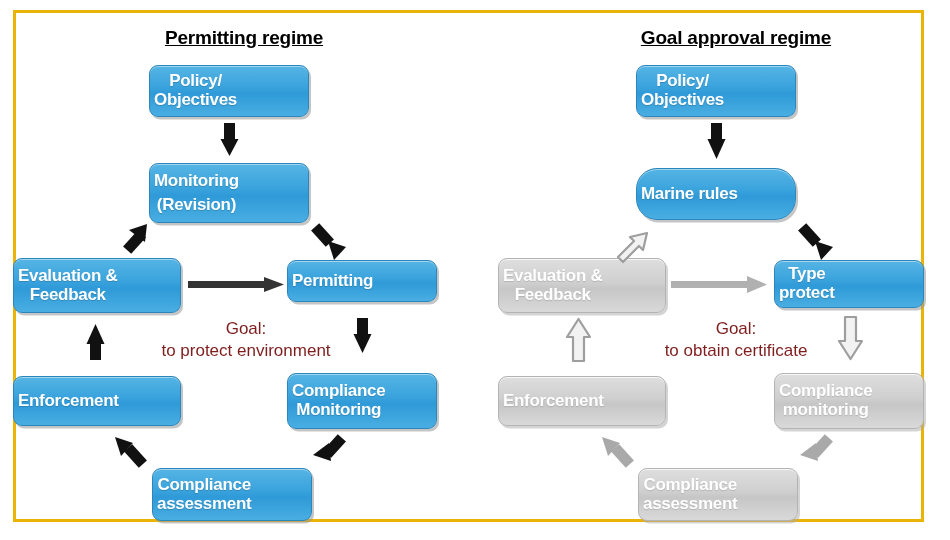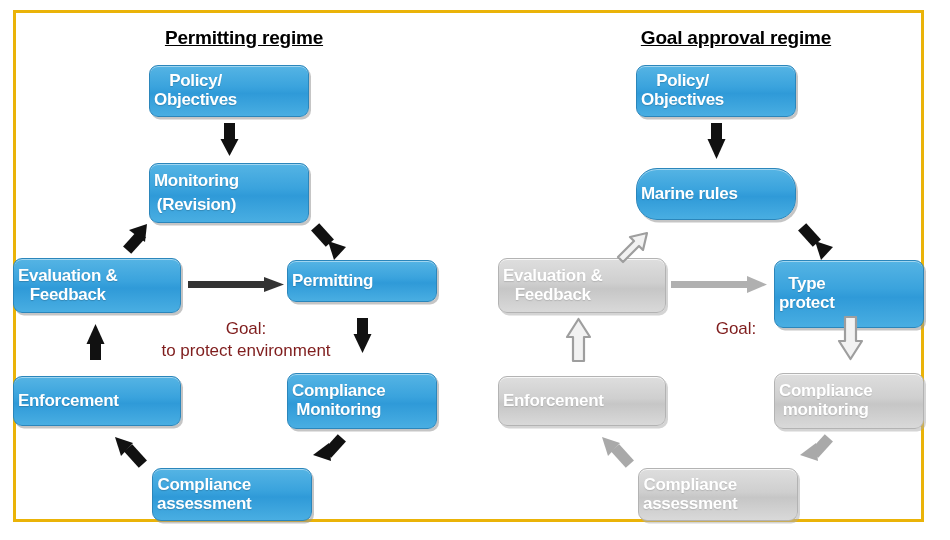--- a/index.html
+++ b/index.html
@@ -209,21 +209,21 @@
       </span>
     </div>
 
     <div class="node gray" style="left:482px; top:245px; width:168px; height:55px;">
       <span class="lbl">
         <span>Evaluation &amp;</span>
         <span>Feedback</span>
       </span>
     </div>
 
-    <div class="node blue" style="left:758px; top:247px; width:150px; height:68px;">
+    <div class="node blue" style="left:758px; top:247px; width:150px; height:48px;">
       <span class="lbl">
         <span>Type</span>
         <span>protect</span>
       </span>
     </div>
 
     <div class="node gray" style="left:482px; top:363px; width:168px; height:50px;">
       <span class="lbl">
         <span>Enforcement</span>
       </span>
@@ -238,20 +238,21 @@
 
     <div class="node gray" style="left:622px; top:455px; width:160px; height:53px;">
       <span class="lbl">
         <span>Compliance</span>
         <span>assessment</span>
       </span>
     </div>
 
     <div class="goal" style="left:600px; top:305px; width:240px;">
       <div>Goal:</div>
+      <div>to obtain certificate</div>
     </div>
 
     <svg class="arrow" style="left:450px; top:0; width:460px; height:512px;" viewBox="0 0 460 512">
 
       <g>
         <rect x="245" y="110" width="11" height="20" fill="#111111"></rect>
         <polygon points="241.5,126 259.5,126 250.5,146" fill="#111111"></polygon>
       </g>
 
       <g>

